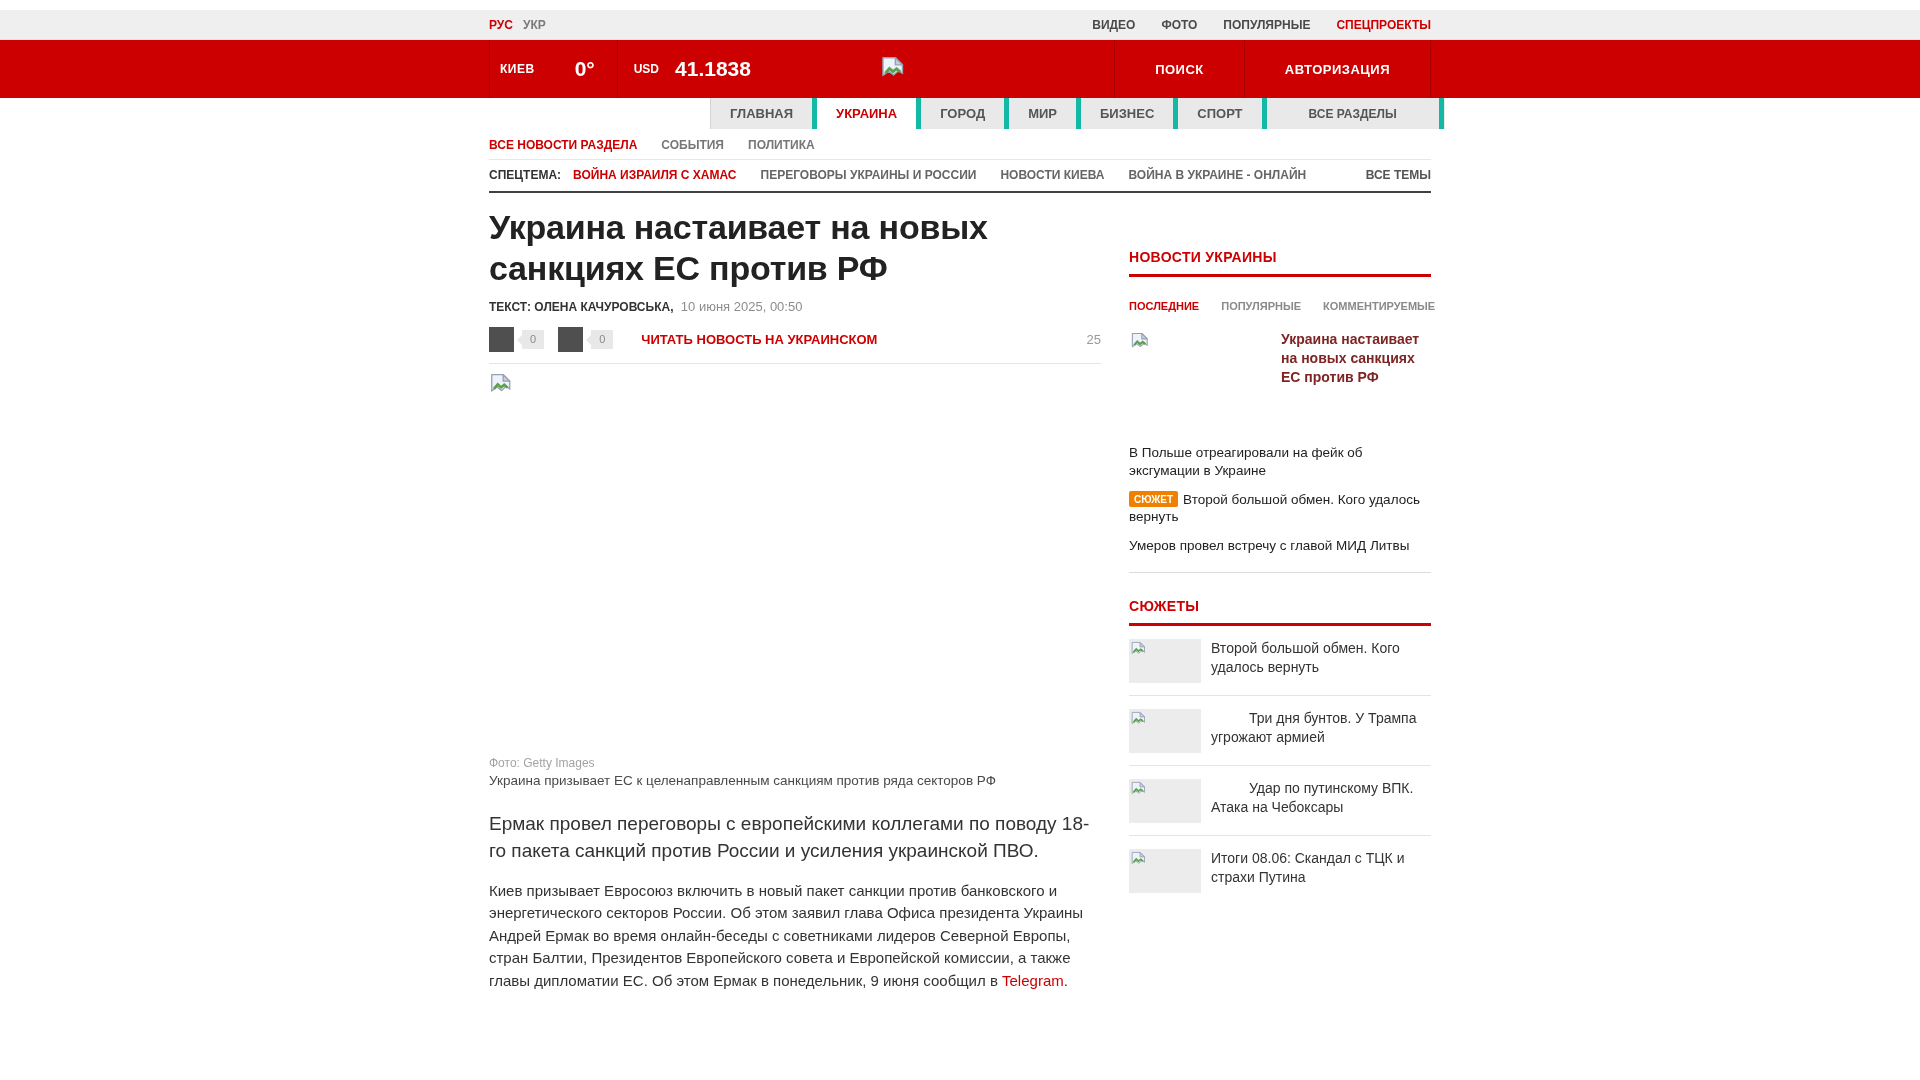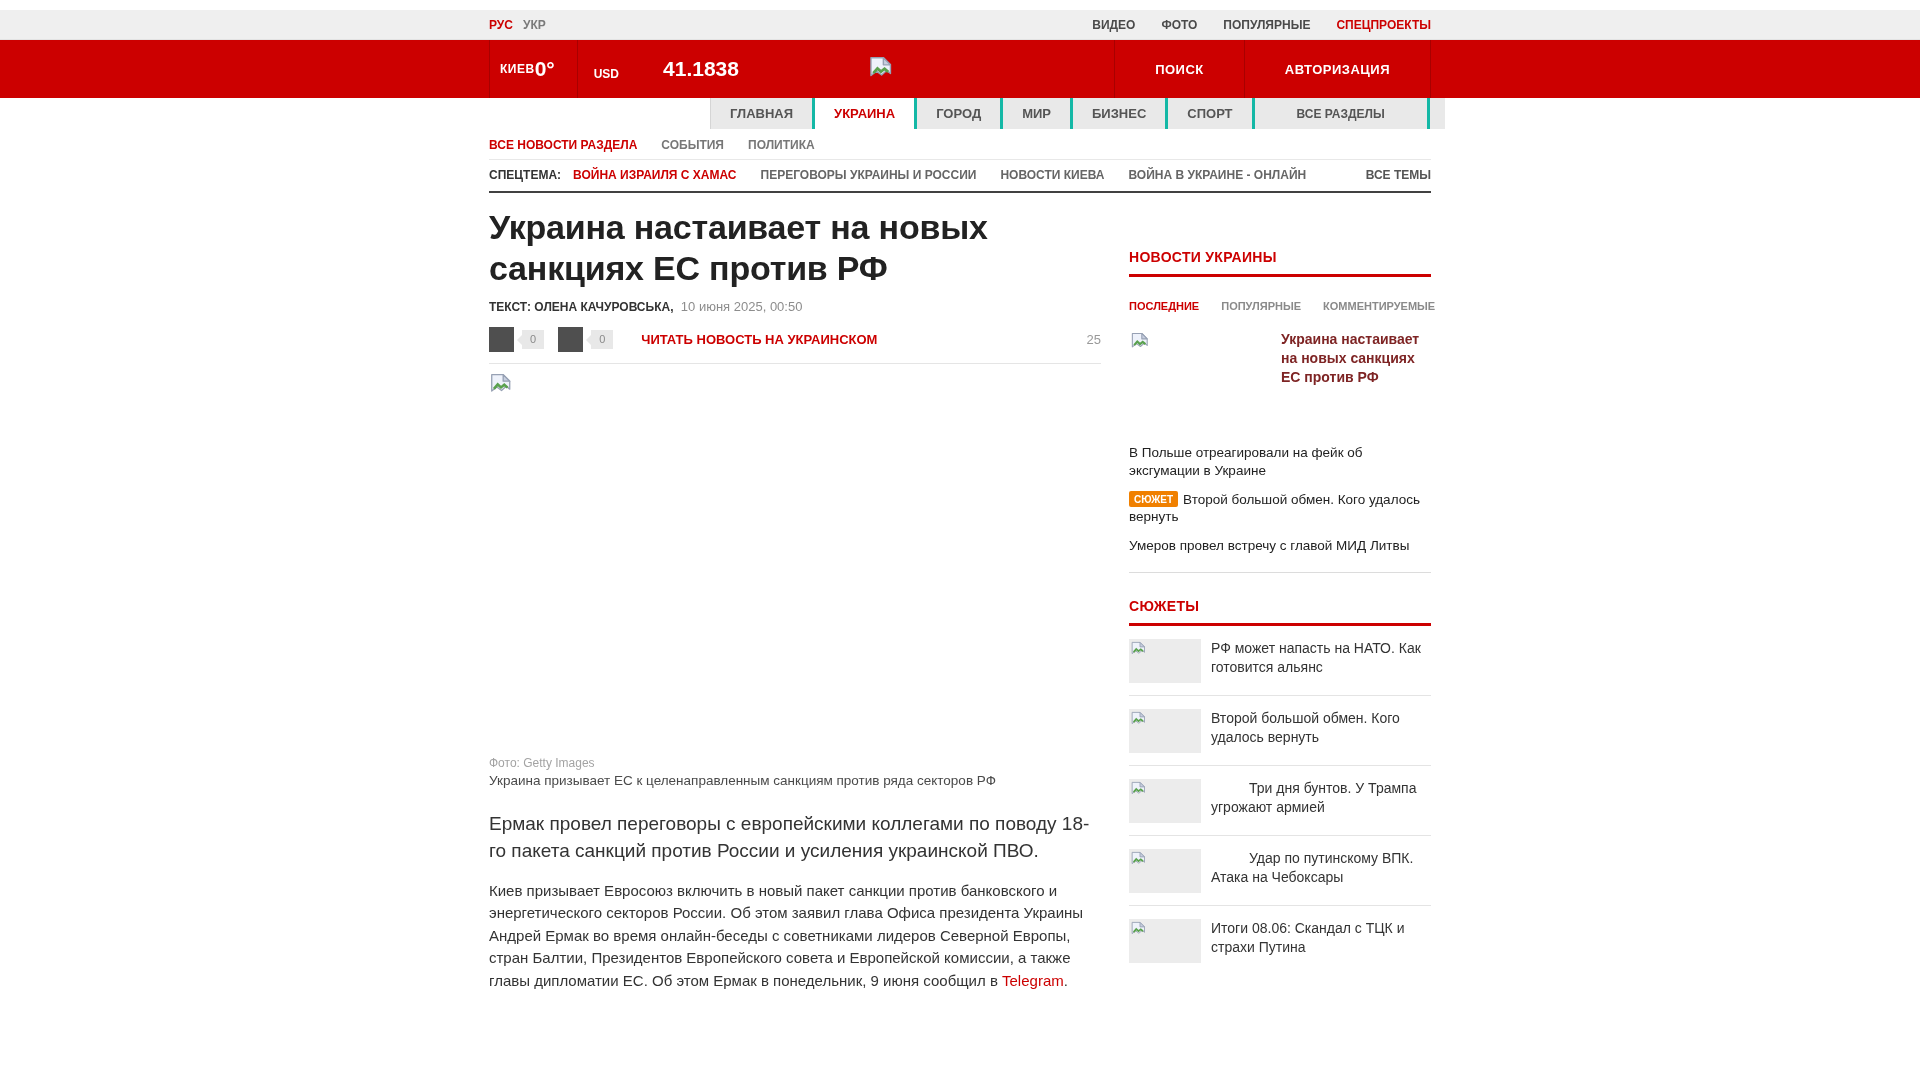--- a/index.html
+++ b/index.html
@@ -15,36 +15,36 @@
   .lang a { color:#7a7a7a; }
   .lang a.active { color:#cc0000; }
   .toplinks { margin-left:auto; display:flex; gap:26px; }
   .toplinks a { color:#4a4a4a; }
   .toplinks a.red { color:#cc0000; }
 
   
   .redband { background:#cc0000; height:58px; }
   .redband-in { display:flex; align-items:center; height:100%; color:#fff; }
   .hsep { width:1px; height:58px; background:#a80000; }
-  .weather { display:flex; align-items:center; padding:0 22px 0 10px; }
+  .weather { display:flex; align-items:center; gap:40px; padding:0 22px 0 10px; }
   .weather .city { font-size:12px; font-weight:bold; letter-spacing:.5px; }
   .weather .temp { font-size:21px; font-weight:bold; }
-  .currency { display:flex; align-items:flex-end; gap:44px; padding:0 34px 0 16px; }
+  .currency { display:flex; align-items:center; gap:16px; padding:0 34px 0 16px; }
   .currency .cur { font-size:12px; font-weight:bold; }
   .currency .rate { font-size:21px; font-weight:bold; }
   .logo { margin-left:96px; display:flex; align-items:center; }
   .hdr-right { margin-left:auto; display:flex; align-items:center; height:100%; }
   .hdr-right a { color:#fff; font-size:13px; font-weight:bold; padding:0 40px; letter-spacing:.5px; }
 
   
   .navrow { height:31px; background:#fff; }
   .navstrip { margin-left:221px; width:735px; height:31px; display:flex;
               background:#e9e9e9; border-left:1px solid #d5d5d5; }
   .tab { display:flex; align-items:center; padding:0 19px; font-size:13px; font-weight:bold;
-         color:#555; border-right:3px solid #14b8a6; }
+         color:#555; border-right:5px solid #14b8a6; }
   .tab.active { background:#fff; color:#cc0000; }
   .tab.wide { padding:0 42px; font-size:12px; }
   .navfill { flex:1; }
 
   
   .subnav { display:flex; gap:24px; padding:9px 0 7px 0; border-bottom:1px solid #e8e8e8;
             font-size:12px; font-weight:bold; }
   .subnav a { color:#777; }
   .subnav a.active { color:#cc0000; }
 
@@ -255,30 +255,20 @@
     <div class="redbar"></div>
     <div>
       <div class="sj-item">
         <div class="sj-thumb">
           <svg width="15" height="17" viewBox="0 0 20 22">
             <path d="M1.5 1.5 H12 L18 7.5 V14.8 L14.8 12.2 L10.5 16 L6.2 12.8 L1.5 16.5 Z" fill="#eef2fb" stroke="#97a1b4" stroke-width="1.2" stroke-linejoin="round"></path>
             <path d="M12 1.5 L12 7.5 L18 7.5 Z" fill="#c7cfe0" stroke="#97a1b4" stroke-width="1.2" stroke-linejoin="round"></path>
             <path d="M3.5 14.5 L7 10.5 L10 13.2 L13 10.8 L16 13.4" fill="none" stroke="#5aa14e" stroke-width="2.4"></path>
           </svg>
         </div>
-        <a class="sj-title">РФ может напасть на НАТО. Как готовится альянс</a>
-      </div>
-      <div class="sj-item">
-        <div class="sj-thumb">
-          <svg width="15" height="17" viewBox="0 0 20 22">
-            <path d="M1.5 1.5 H12 L18 7.5 V14.8 L14.8 12.2 L10.5 16 L6.2 12.8 L1.5 16.5 Z" fill="#eef2fb" stroke="#97a1b4" stroke-width="1.2" stroke-linejoin="round"></path>
-            <path d="M12 1.5 L12 7.5 L18 7.5 Z" fill="#c7cfe0" stroke="#97a1b4" stroke-width="1.2" stroke-linejoin="round"></path>
-            <path d="M3.5 14.5 L7 10.5 L10 13.2 L13 10.8 L16 13.4" fill="none" stroke="#5aa14e" stroke-width="2.4"></path>
-          </svg>
-        </div>
         <a class="sj-title">Второй большой обмен. Кого удалось вернуть</a>
       </div>
       <div class="sj-item indent">
         <div class="sj-thumb">
           <svg width="15" height="17" viewBox="0 0 20 22">
             <path d="M1.5 1.5 H12 L18 7.5 V14.8 L14.8 12.2 L10.5 16 L6.2 12.8 L1.5 16.5 Z" fill="#eef2fb" stroke="#97a1b4" stroke-width="1.2" stroke-linejoin="round"></path>
             <path d="M12 1.5 L12 7.5 L18 7.5 Z" fill="#c7cfe0" stroke="#97a1b4" stroke-width="1.2" stroke-linejoin="round"></path>
             <path d="M3.5 14.5 L7 10.5 L10 13.2 L13 10.8 L16 13.4" fill="none" stroke="#5aa14e" stroke-width="2.4"></path>
           </svg>
         </div>

